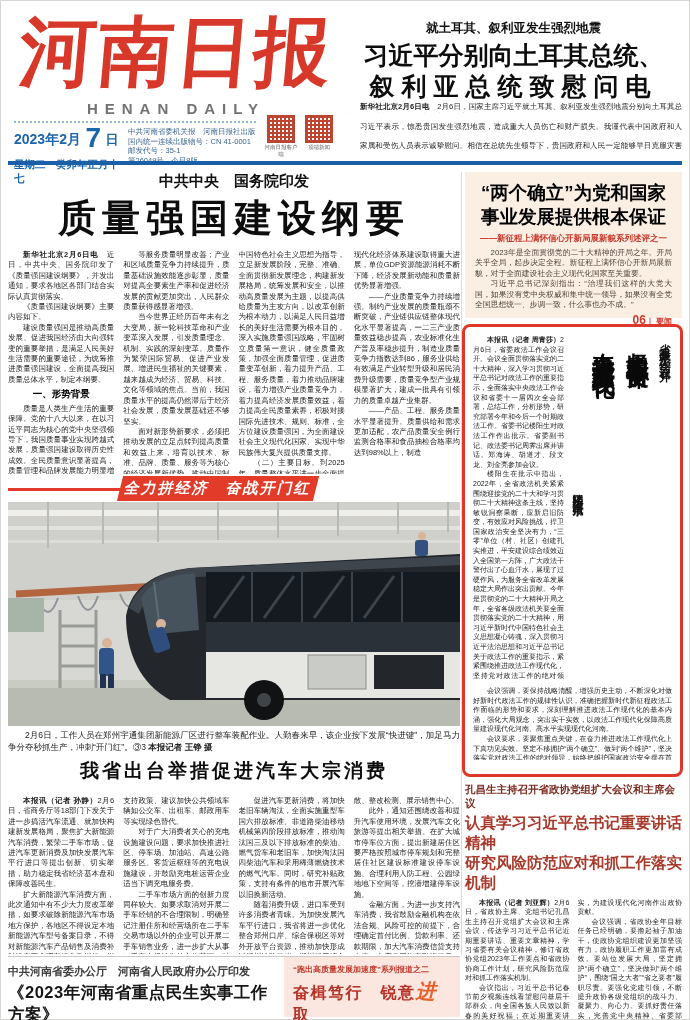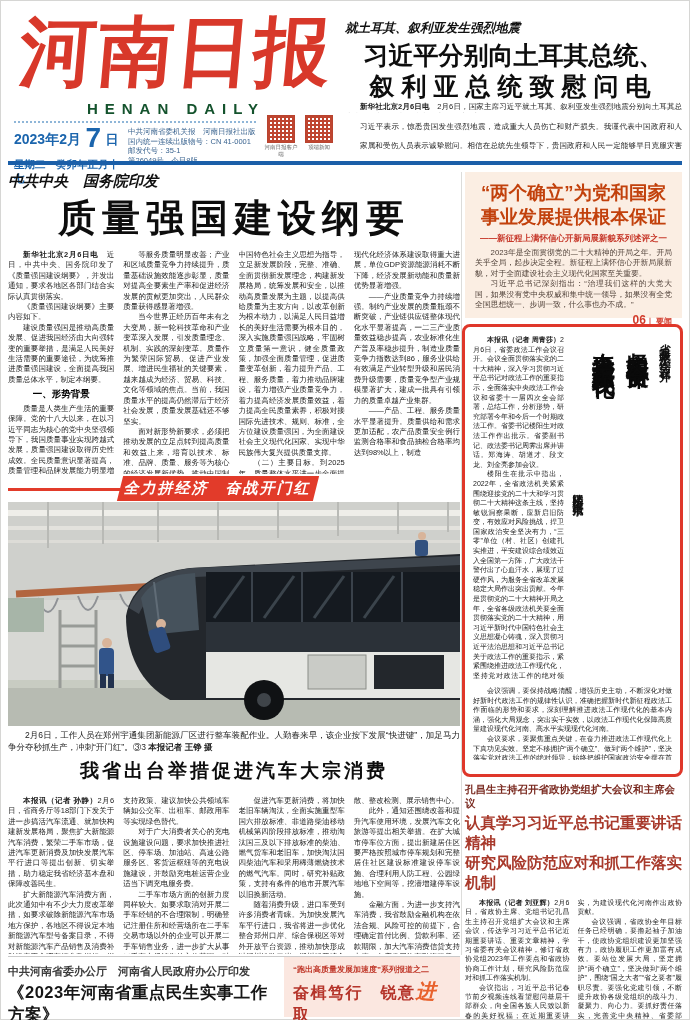--- a/index.html
+++ b/index.html
@@ -5,38 +5,38 @@
   html,body{margin:0;padding:0;background:#e9e9e7;font-family:"Liberation Sans",sans-serif;}
   .page{position:relative;width:690px;height:1020px;background:#fff;margin:0 auto;overflow:hidden;
         box-shadow:0 0 0 1px #d6d6d4 inset;}
   .abs{position:absolute;}
   p{margin:0;}
   .jt{text-align:justify;text-justify:inter-character;}
   .ind{text-indent:2em;}
   
   .logo{font-family:"Liberation Serif",serif;font-weight:900;color:#d8382a;font-size:76px;
         line-height:92px;letter-spacing:2px;transform:skewX(-5deg);text-align:center;}
-  .endaily{color:#14532d;font-weight:bold;font-size:15px;letter-spacing:7px;text-align:center;}
+  .endaily{color:#737373;font-weight:bold;font-size:15px;letter-spacing:7px;text-align:center;}
   .dotline{border-top:2px dotted #8fb6d8;}
   .dateblock{color:#1b65ad;font-weight:bold;}
   .pub{font-size:7.5px;line-height:9.5px;color:#39638f;}
   .qr{width:26px;height:26px;border:1px solid #b8432f;
       background-image:repeating-linear-gradient(0deg,#bf4530 0 2px,transparent 2px 4px),
                        repeating-linear-gradient(90deg,#bf4530 0 2px,transparent 2px 4px);}
   .qrlabel{font-size:5.5px;color:#666;text-align:center;margin-top:1px;}
   .bluebar{background:#1b5fa8;height:4px;}
   
-  .kicker{font-weight:bold;color:#111;text-align:left;font-style:italic;}
+  .kicker{font-weight:bold;color:#111;text-align:center;}
   .bighead{font-weight:900;color:#0d0d0d;text-align:center;font-family:"Liberation Sans",sans-serif;}
   .bodycols{display:flex;gap:9px;overflow:hidden;}
   .bodycols .col{flex:1;font-size:7.5px;line-height:10.4px;color:#222;overflow:hidden;}
   .sechead{font-weight:900;font-size:9.5px;text-align:center;margin:4px 0;color:#000;}
   
   .pinkbox{background:#fbeee3;padding:9px 10px 6px;}
-  .pinkhead{font-weight:900;color:#c2410c;font-size:18.5px;line-height:24px;text-align:center;}
+  .pinkhead{font-weight:900;color:#000000;font-size:18.5px;line-height:24px;text-align:center;}
   .pinksub{color:#c7392b;font-size:8.5px;font-weight:bold;text-align:center;margin:4px 0 3px;}
   .pinkbody{font-size:7.8px;line-height:10.4px;color:#53443c;}
   .pageref{color:#d23b2a;font-weight:900;text-align:right;}
   
   .redbox{border:3px solid #df372a;border-radius:8px;background:#fff;padding:8px;box-sizing:border-box;}
   .rb-top{display:flex;gap:6px;height:346px;overflow:hidden;}
   .rb-body{width:102px;font-size:7px;line-height:9.6px;color:#222;overflow:hidden;}
   .vertwrap{writing-mode:vertical-rl;height:344px;display:block;}
   .v-kicker{font-size:11.5px;font-weight:bold;color:#111;letter-spacing:3px;padding-left:4px;}
   .v-head{font-size:22.5px;font-weight:900;color:#0a0a0a;letter-spacing:2px;padding-left:3px;}

